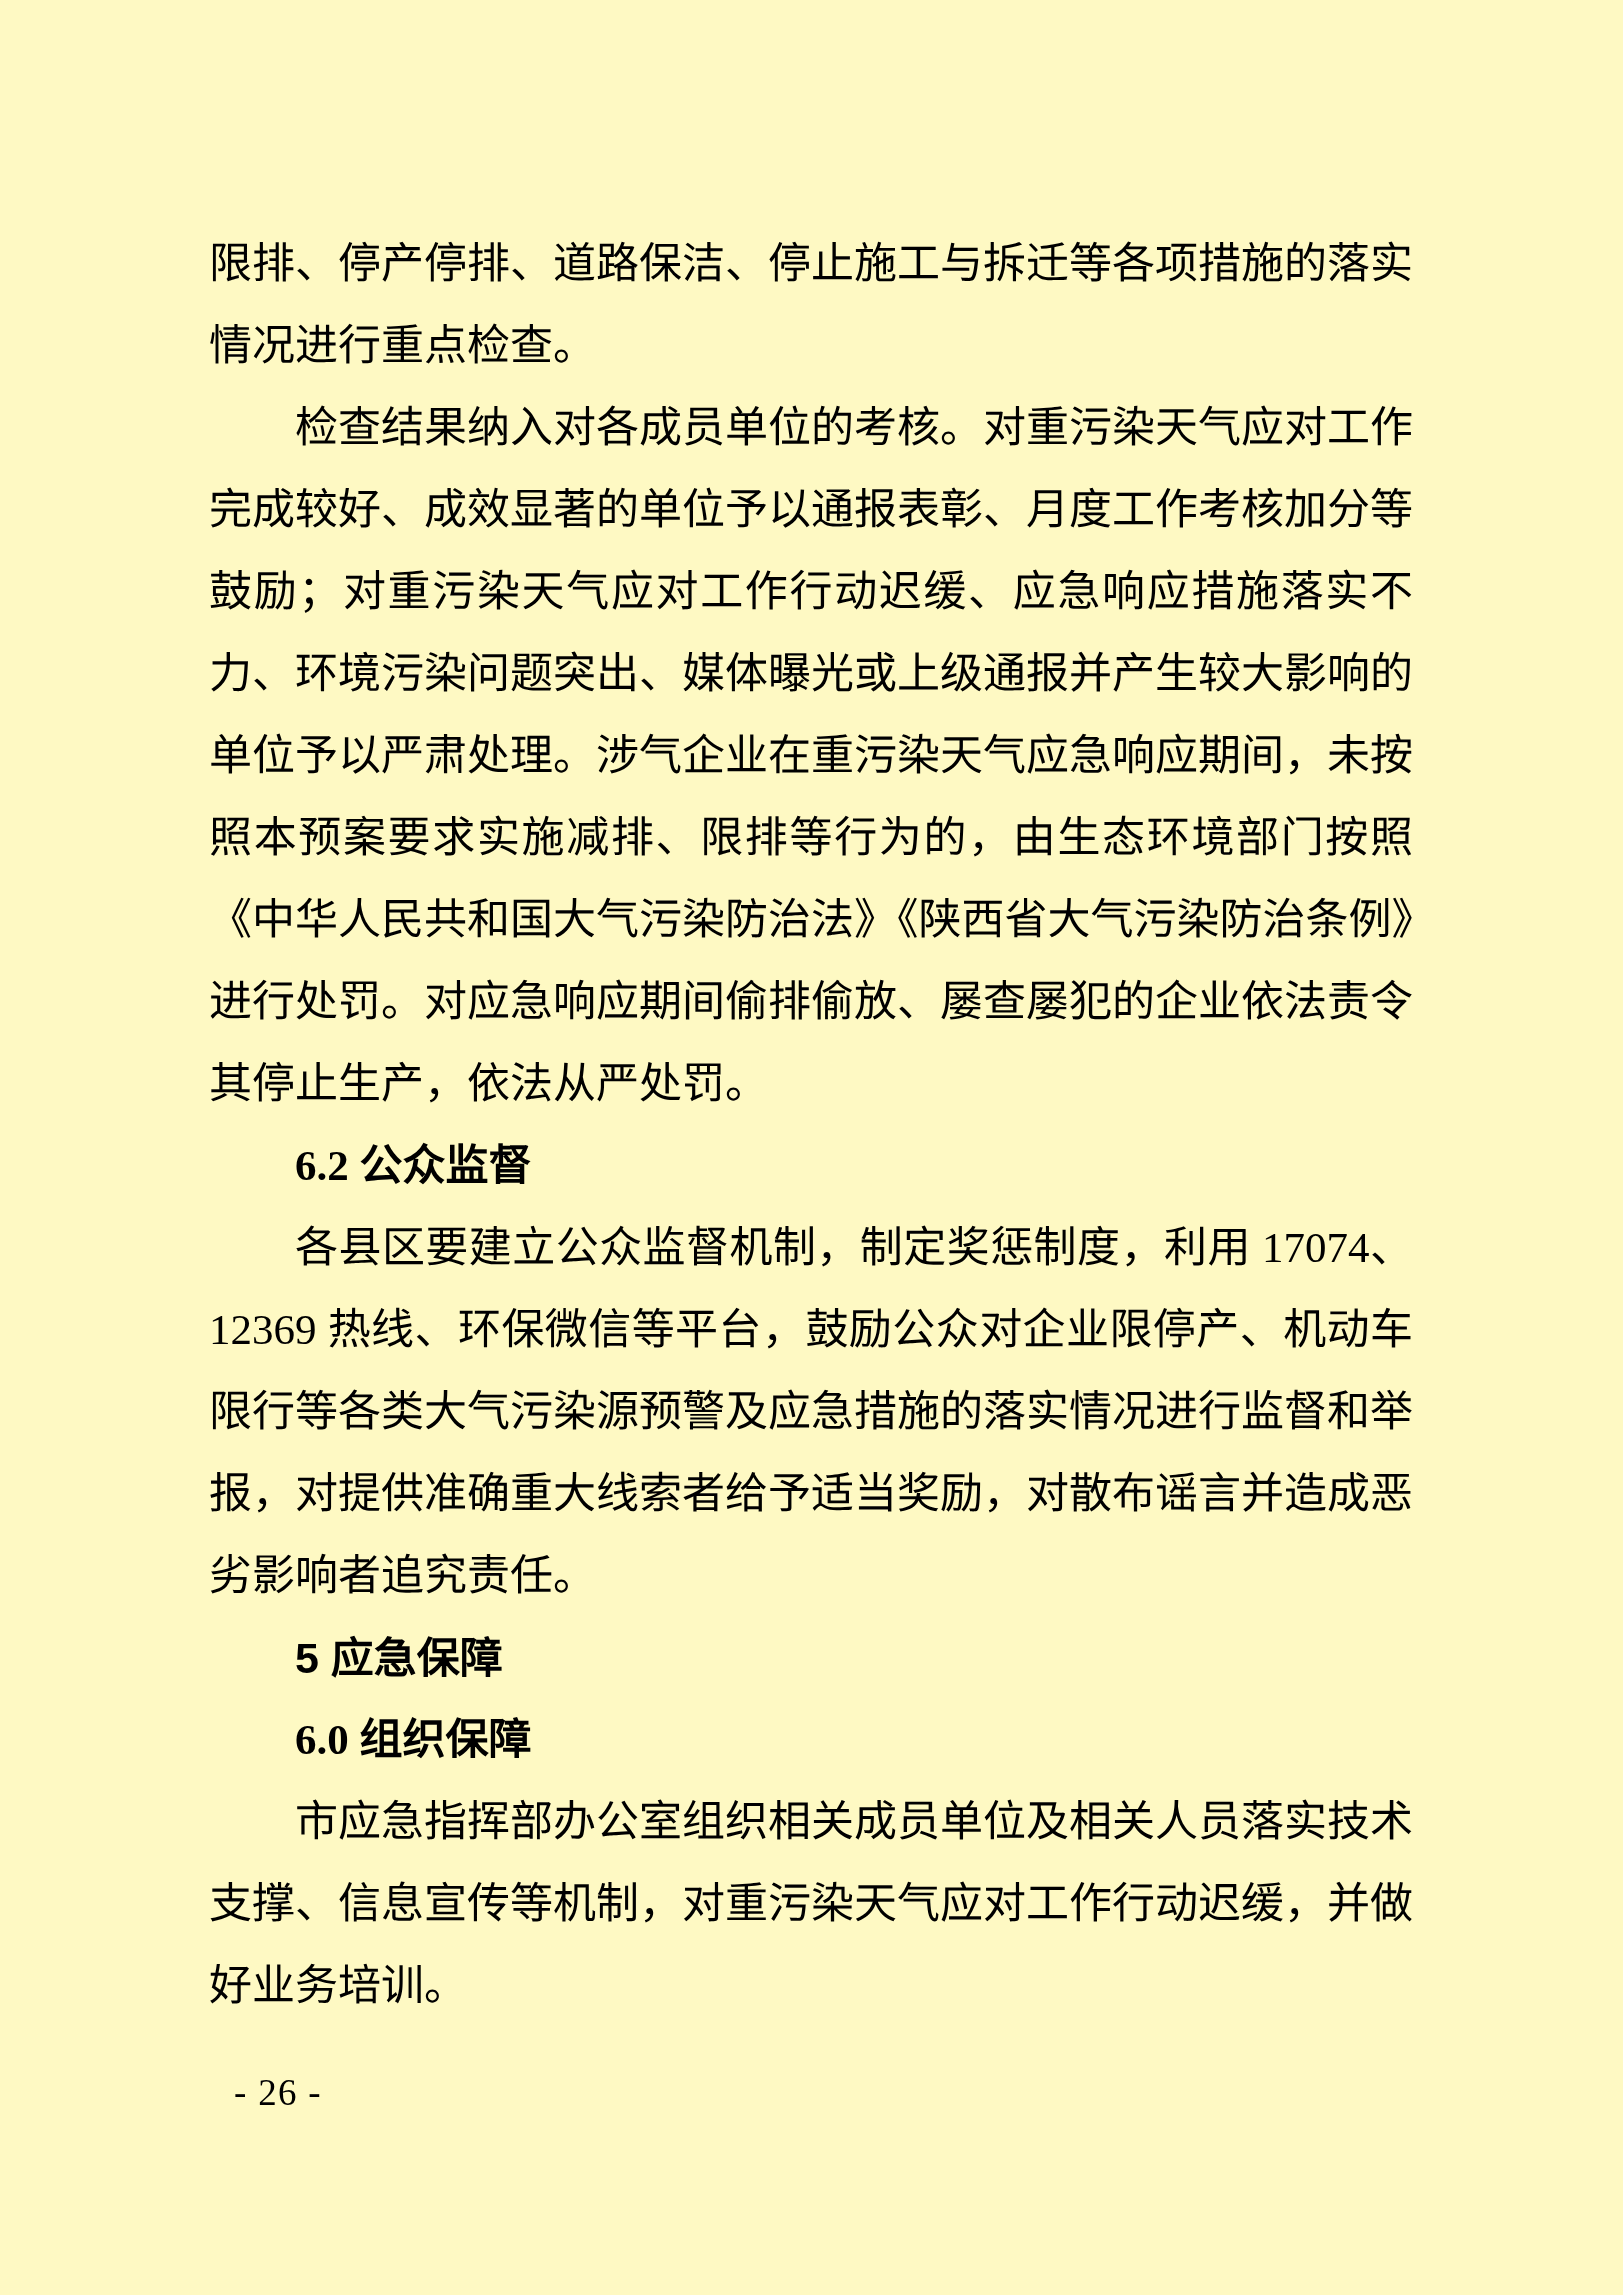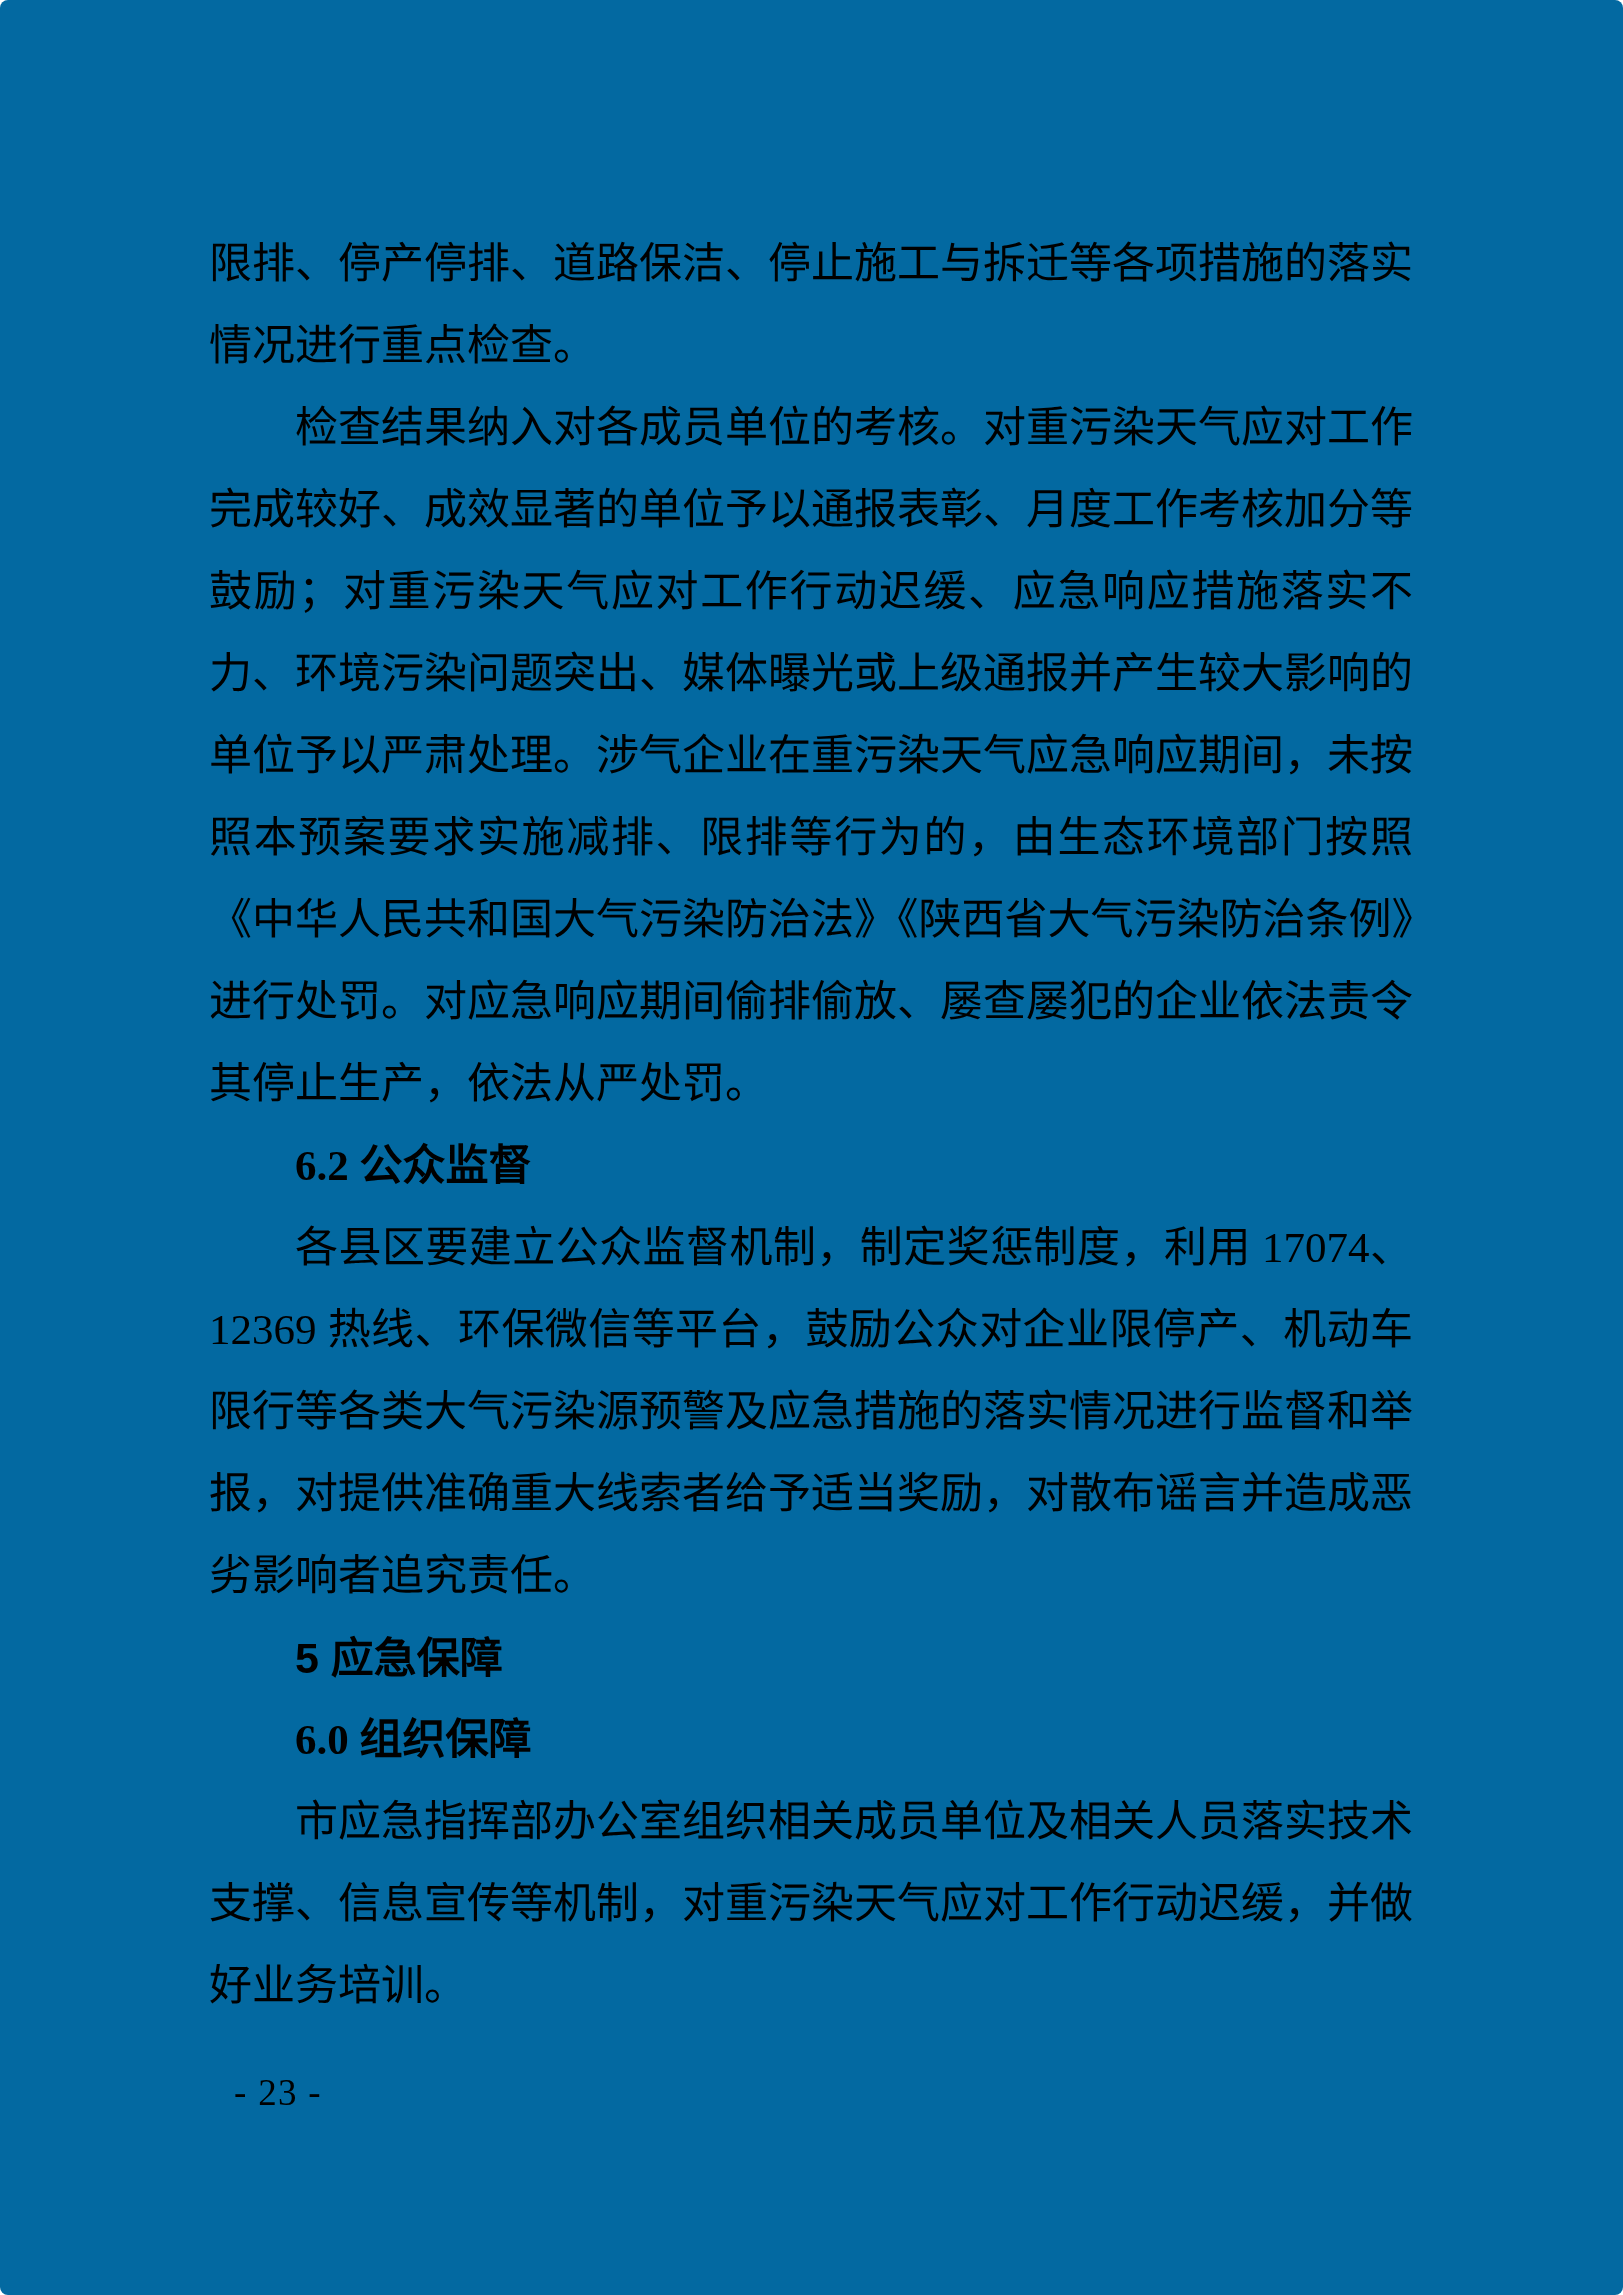--- a/index.html
+++ b/index.html
@@ -4,24 +4,23 @@
 <style>
   html, body {
     margin: 0;
     padding: 0;
     background: #ffffff;
   }
   .page {
     position: relative;
     width: 1623px;
     height: 2295px;
-    background: #0369a1;
+    background: #fef9c3;
     color: #000000;
     overflow: hidden;
-    border-radius: 8px;
   }
   .content {
     position: absolute;
     left: 209px;
     top: 223px;
     width: 1204px;
     font-family: "Liberation Serif", "DejaVu Serif", serif;
     font-size: 43px;
     line-height: 82px;
     text-align: justify;
@@ -79,16 +78,16 @@
     <p class="para-indent">各县区要建立公众监督机制，制定奖惩制度，利用 17074、12369 热线、环保微信等平台，鼓励公众对企业限停产、机动车限行等各类大气污染源预警及应急措施的落实情况进行监督和举报，对提供准确重大线索者给予适当奖励，对散布谣言并造成恶劣影响者追究责任。</p>
 
     <p class="heading-l1">5 应急保障</p>
 
     <p class="heading-l2">6.0 组织保障</p>
 
     <p class="para-indent">市应急指挥部办公室组织相关成员单位及相关人员落实技术支撑、信息宣传等机制，对重污染天气应对工作行动迟缓，并做好业务培训。</p>
 
   </div>
 
-  <div class="page-number">- 23 -</div>
+  <div class="page-number">- 26 -</div>
 
 </div>
 
 
 </body></html>

